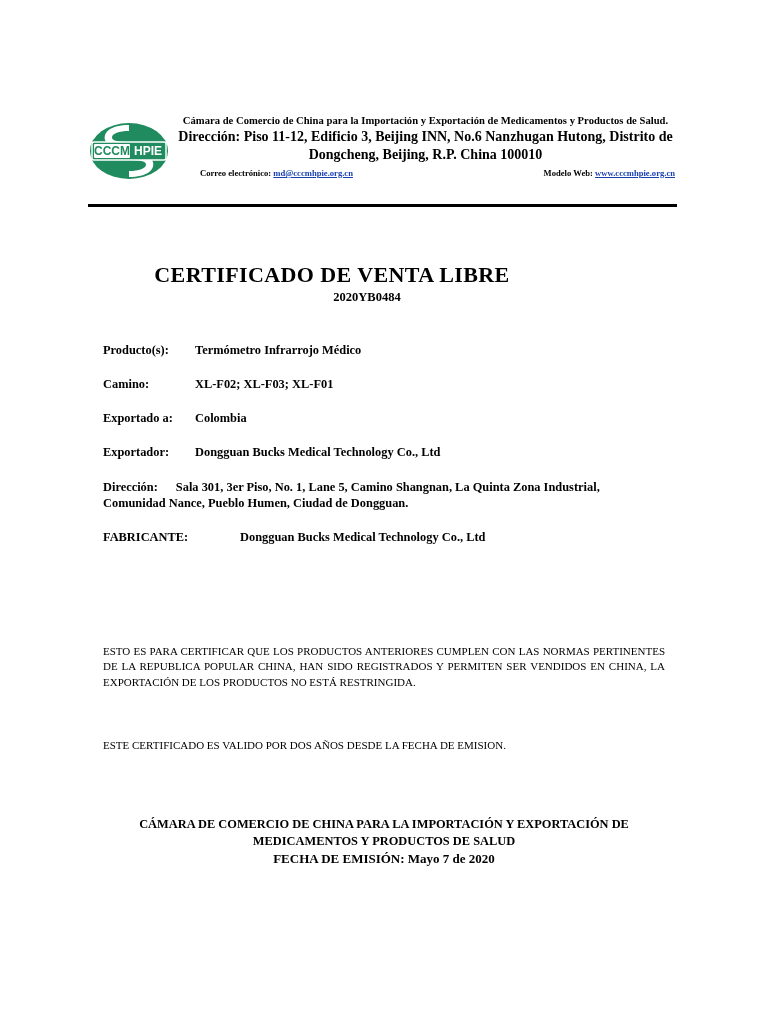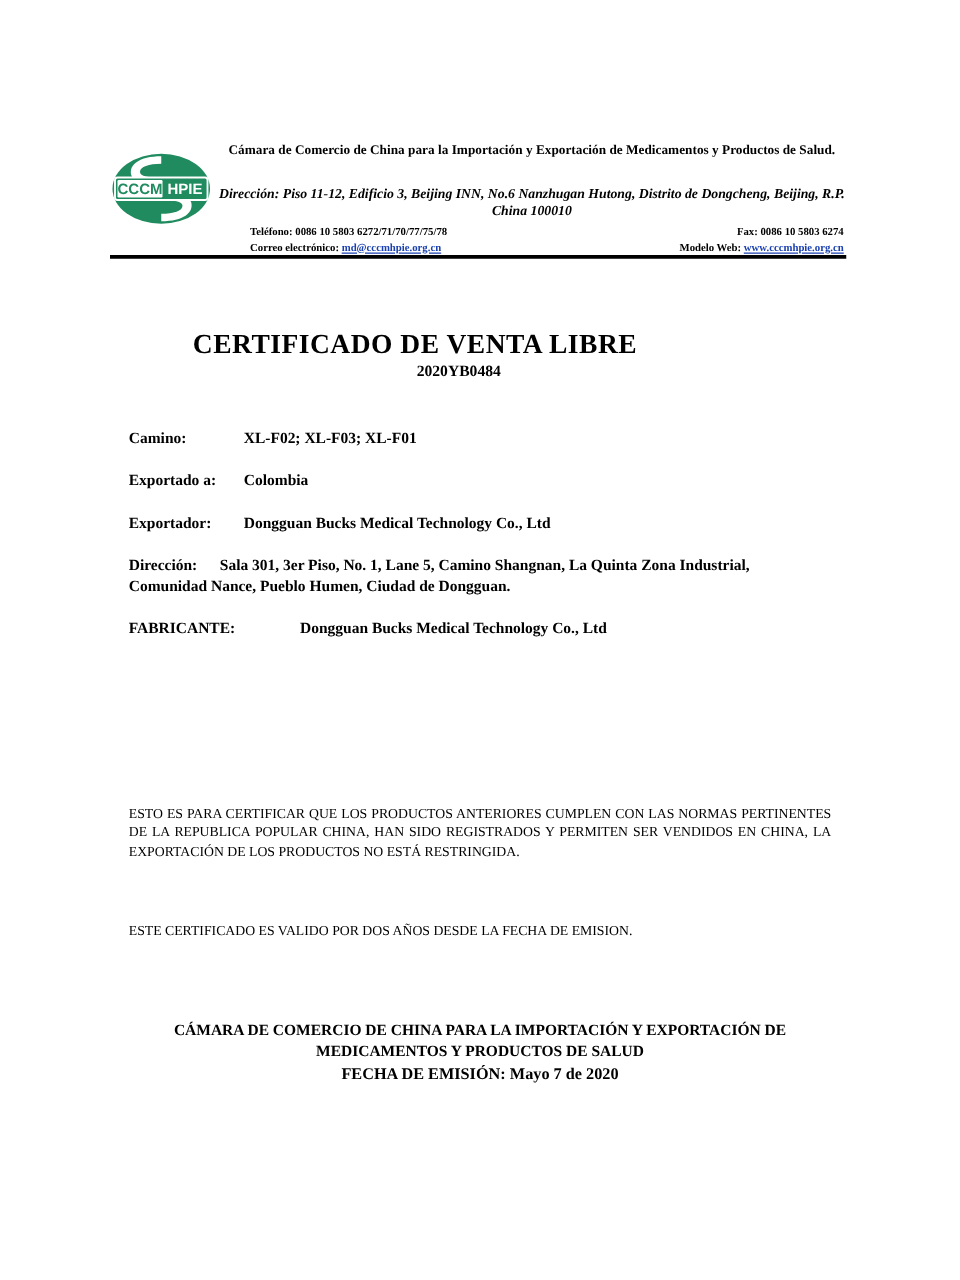--- a/index.html
+++ b/index.html
@@ -49,25 +49,24 @@
     text-align: center;
     padding-top: 0px;
   }
   .org-name {
     font-size: 10.6px;
     font-weight: bold;
     line-height: 1.28;
     letter-spacing: 0.02px;
   }
   .org-address {
-    font-size: 11px;
+    font-size: 14px;
     font-weight: bold;
     line-height: 1.3;
-    margin-top: 20px;
-    font-style: italic;
+    margin-top: 0;
   }
   .contact-grid {
     margin-top: 3px;
     padding-left: 26px;
     padding-right: 2px;
   }
   .contact-row {
     display: flex;
     justify-content: space-between;
     font-size: 8.6px;
@@ -199,24 +198,20 @@
           <text x="48" y="70" font-family="Liberation Sans, sans-serif" font-size="24" font-weight="bold" fill="#1f8b5e" text-anchor="middle">CCCM</text>
           <text x="120" y="70" font-family="Liberation Sans, sans-serif" font-size="24" font-weight="bold" fill="#ffffff" text-anchor="middle">HPIE</text>
         </svg>
       </div>
 
       <div class="org-cell">
         <div class="org-name">Cámara de Comercio de China para la Importación y Exportación de Medicamentos y Productos de Salud.</div>
         <div class="org-address">Dirección: Piso 11-12, Edificio 3, Beijing INN, No.6 Nanzhugan Hutong, Distrito de Dongcheng, Beijing, R.P. China 100010</div>
 
         <div class="contact-grid">
-          <div class="contact-row">
-            <span class="contact-left">Teléfono: 0086 10 5803 6272/71/70/77/75/78</span>
-            <span class="contact-right">Fax: 0086 10 5803 6274</span>
-          </div>
           <div class="contact-row">
             <span class="contact-left">
               <span>Correo electrónico:</span>
               <span class="link">md@cccmhpie.org.cn</span>
             </span>
             <span class="contact-right">
               <span>Modelo Web:</span>
               <span class="link">www.cccmhpie.org.cn</span>
             </span>
           </div>
@@ -226,20 +221,24 @@
     </div>
   </div>
 
   <div class="header-rule"></div>
 
   <div class="doc-title">CERTIFICADO DE VENTA LIBRE</div>
   <div class="cert-number">2020YB0484</div>
 
   <div class="body-block">
 
+    <div class="field-row">
+      <div class="field-label">Producto(s):</div>
+      <div class="field-value">Termómetro Infrarrojo Médico</div>
+    </div>
 
     <div class="field-row">
       <div class="field-label">Camino:</div>
       <div class="field-value">XL-F02; XL-F03; XL-F01</div>
     </div>
 
     <div class="field-row">
       <div class="field-label">Exportado a:</div>
       <div class="field-value">Colombia</div>
     </div>

